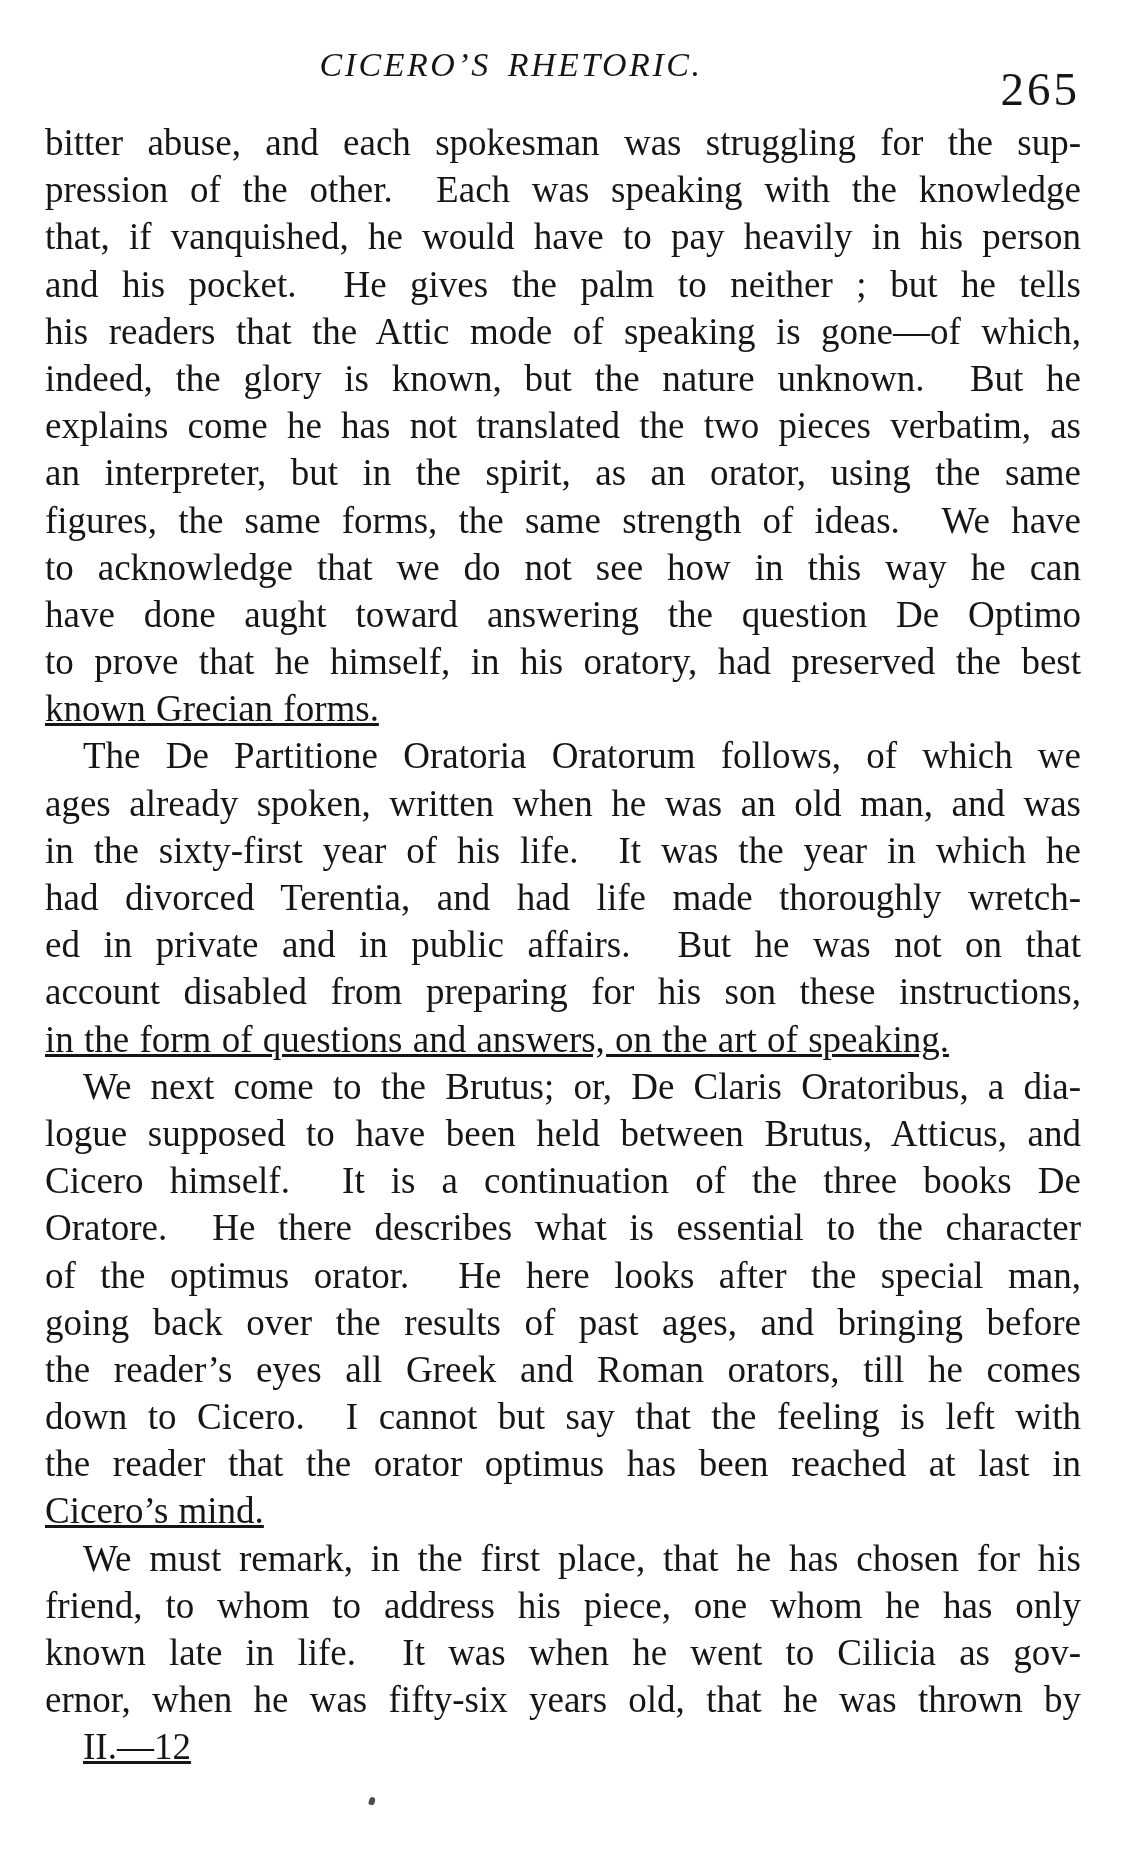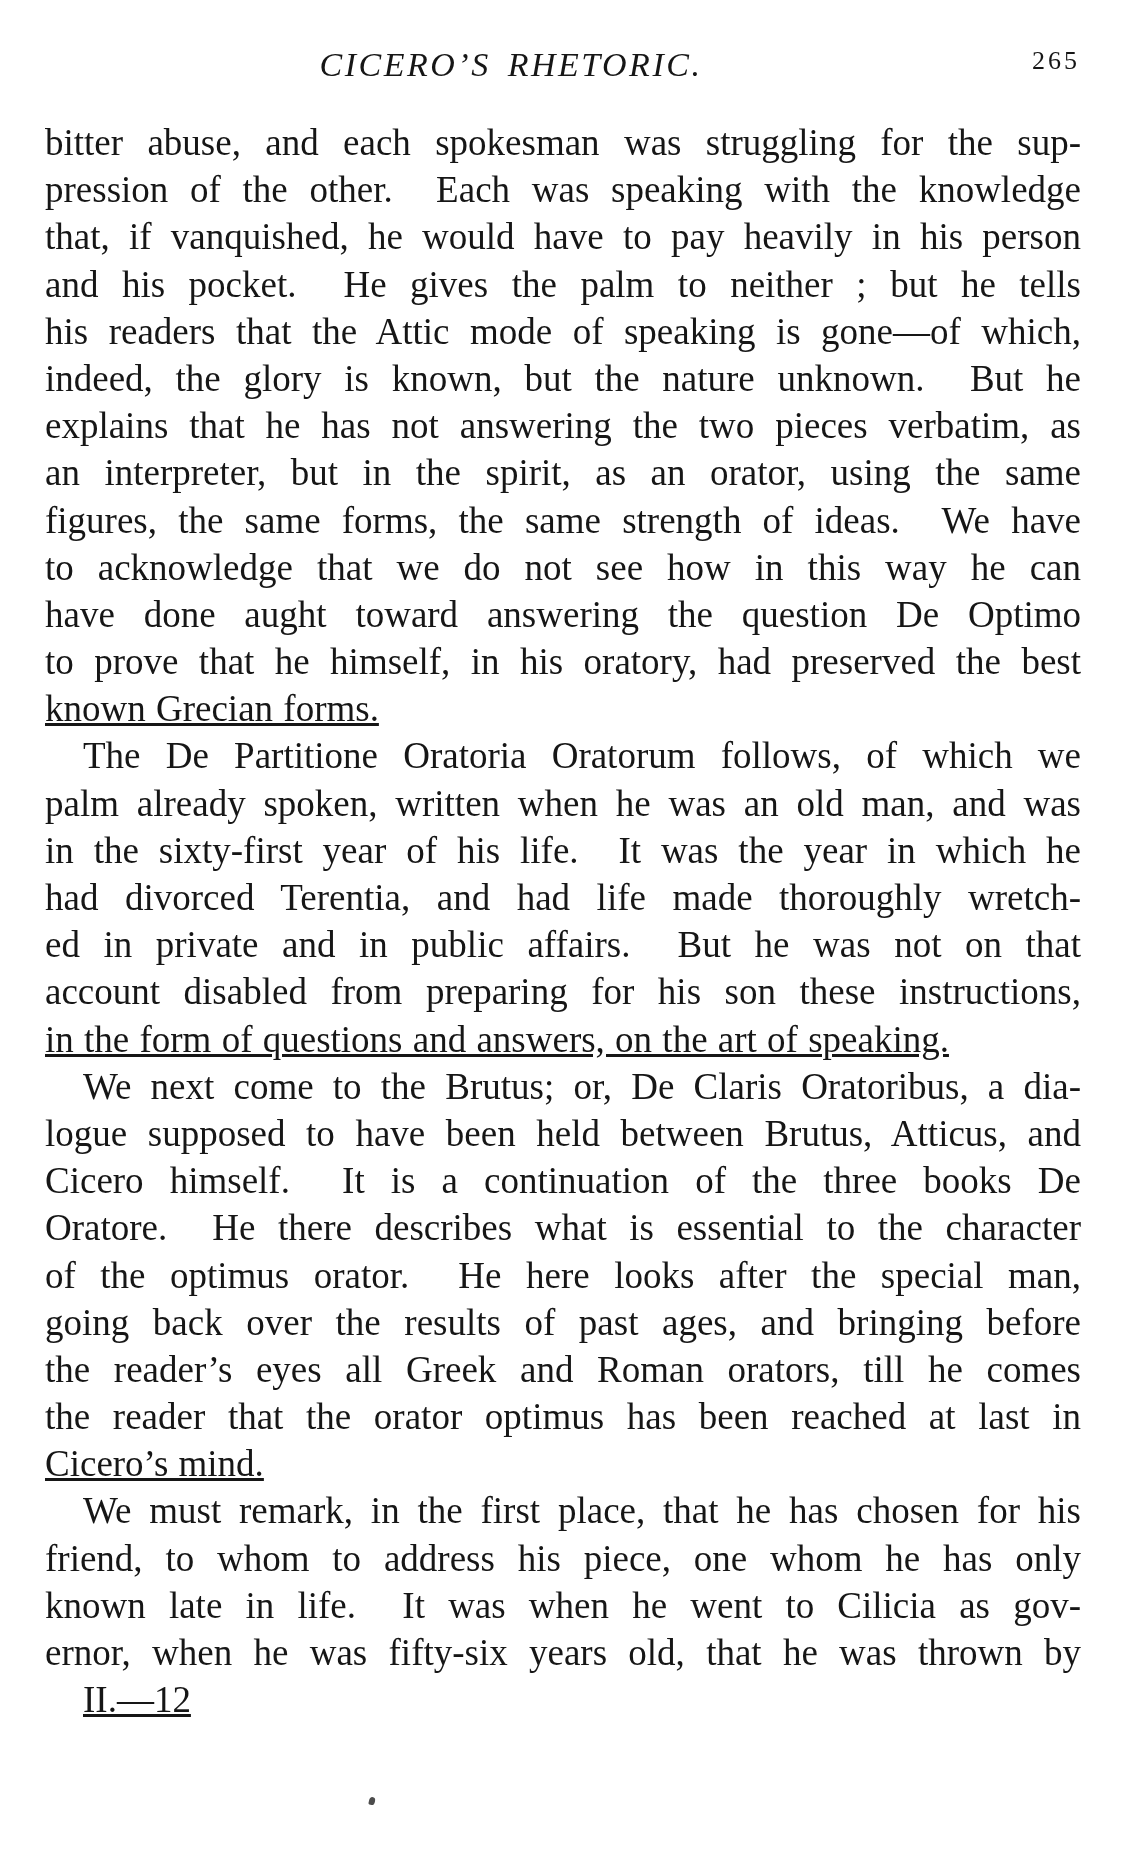--- a/index.html
+++ b/index.html
@@ -19,22 +19,22 @@
   .running-head {
     position:absolute; left:0; top:0; width:1022px;
     text-align:center;
     font-style:italic;
     font-size:34px;
     letter-spacing:2.5px;
     word-spacing:6px;
     white-space:nowrap;
   }
   .page-num {
-    position:absolute; right:43px; top:0;
-    font-size:26px;
+    position:absolute; right:43px; top:16px;
+    font-size:47px;
     letter-spacing:3px;
   }
   .text-block {
     position:absolute; left:45px; top:119px; width:1036px;
   }
   .line {
     font-size:37px;
     line-height:47.2px;
     height:47.2px;
     text-align:justify;
@@ -63,41 +63,42 @@
     <div class="page-num">265</div>
   </div>
 
   <div class="text-block" id="text-block">
       <div class="line">bitter abuse, and each spokesman was struggling for the sup-</div>
       <div class="line">pression of the other.&nbsp; Each was speaking with the knowledge</div>
       <div class="line">that, if vanquished, he would have to pay heavily in his person</div>
       <div class="line">and his pocket.&nbsp; He gives the palm to neither&nbsp;; but he tells</div>
       <div class="line">his readers that the Attic mode of speaking is gone—of which,</div>
       <div class="line">indeed, the glory is known, but the nature unknown.&nbsp; But he</div>
-      <div class="line">explains that he has not answering the two pieces verbatim, as</div>
+      <div class="line">explains come he has not translated the two pieces verbatim, as</div>
       <div class="line">an interpreter, but in the spirit, as an orator, using the same</div>
       <div class="line">figures, the same forms, the same strength of ideas.&nbsp; We have</div>
       <div class="line">to acknowledge that we do not see how in this way he can</div>
       <div class="line">have done aught toward answering the question De Optimo</div>
       <div class="line">to prove that he himself, in his oratory, had preserved the best</div>
       <div class="line para-end">known Grecian forms.</div>
       <div class="line indent">The De Partitione Oratoria Oratorum follows, of which we</div>
-      <div class="line">palm already spoken, written when he was an old man, and was</div>
+      <div class="line">ages already spoken, written when he was an old man, and was</div>
       <div class="line">in the sixty-first year of his life.&nbsp; It was the year in which he</div>
       <div class="line">had divorced Terentia, and had life made thoroughly wretch-</div>
       <div class="line">ed in private and in public affairs.&nbsp; But he was not on that</div>
       <div class="line">account disabled from preparing for his son these instructions,</div>
       <div class="line para-end">in the form of questions and answers, on the art of speaking.</div>
       <div class="line indent">We next come to the Brutus; or, De Claris Oratoribus, a dia-</div>
       <div class="line">logue supposed to have been held between Brutus, Atticus, and</div>
       <div class="line">Cicero himself.&nbsp; It is a continuation of the three books De</div>
       <div class="line">Oratore.&nbsp; He there describes what is essential to the character</div>
       <div class="line">of the optimus orator.&nbsp; He here looks after the special man,</div>
       <div class="line">going back over the results of past ages, and bringing before</div>
       <div class="line">the reader’s eyes all Greek and Roman orators, till he comes</div>
+      <div class="line">down to Cicero.&nbsp; I cannot but say that the feeling is left with</div>
       <div class="line">the reader that the orator optimus has been reached at last in</div>
       <div class="line para-end">Cicero’s mind.</div>
       <div class="line indent">We must remark, in the first place, that he has chosen for his</div>
       <div class="line">friend, to whom to address his piece, one whom he has only</div>
       <div class="line">known late in life.&nbsp; It was when he went to Cilicia as gov-</div>
       <div class="line">ernor, when he was fifty-six years old, that he was thrown by</div>
       <div class="line indent para-end">II.—12</div>
     </div>
 
   <div class="speck"></div>

